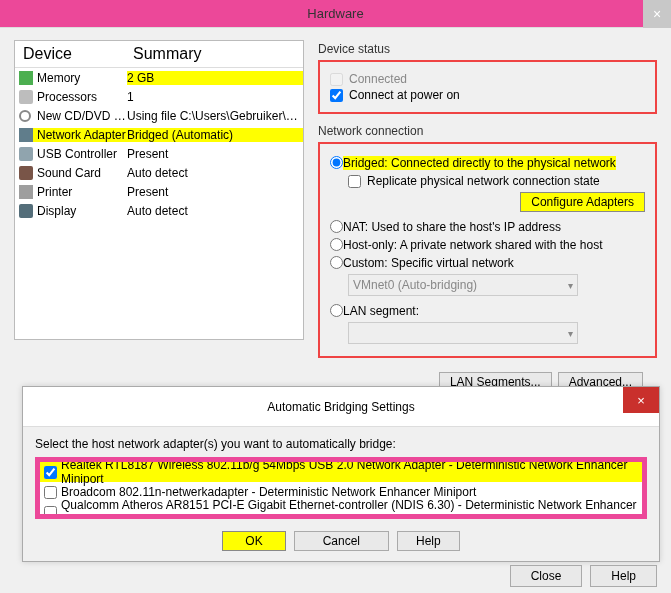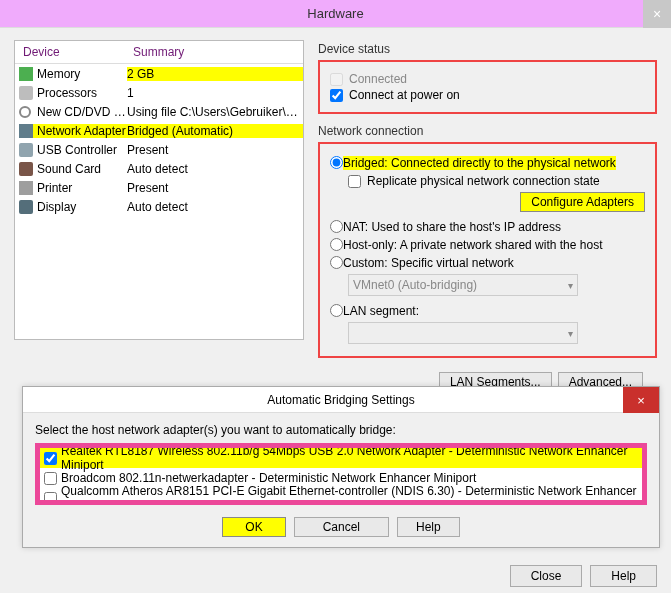--- a/index.html
+++ b/index.html
@@ -1,26 +1,26 @@
 <!DOCTYPE html>
 <html><head>
 <meta charset="utf-8">
 <style>
 * { box-sizing: border-box; margin: 0; padding: 0; font-family: "Segoe UI", Tahoma, sans-serif; font-size: 12px; }
 body { background: #f0f0f0; width: 671px; height: 593px; position: relative; }
 
-.titlebar { height: 28px; background: #f0abfc; border-bottom: 1px solid #ddd; display: flex; align-items: center; justify-content: center; position: relative; }
+.titlebar { height: 28px; background: #ec4899; border-bottom: 1px solid #ddd; display: flex; align-items: center; justify-content: center; position: relative; }
 .titlebar .title { font-size: 13px; color: #333; }
 .titlebar .close-x { position: absolute; right: 0; top: 0; width: 28px; height: 28px; background: #c8c8c8; color: #fff; display: flex; align-items: center; justify-content: center; font-size: 14px; cursor: pointer; }
 
 .main-area { padding: 12px 14px 6px 14px; background: #f0f0f0; height: 358px; display: flex; gap: 14px; }
 
 .device-panel { width: 290px; border: 1px solid #bbb; background: #fff; height: 300px; overflow: hidden; }
 .device-panel .header { display: flex; border-bottom: 1px solid #ddd; background: #fff; }
-.device-panel .header div { padding: 4px 8px; font-size: 12px; color: #701a75; }
+.device-panel .header div { padding: 4px 8px; font-size: 16px; color: #000000; }
 .device-panel .header .col1 { width: 110px; }
 .device-panel .row { display: flex; align-items: center; height: 19px; padding-left: 4px; cursor: pointer; }
 .device-panel .row .icon-cell { width: 16px; display: flex; align-items: center; }
 .device-panel .row .name { width: 92px; padding-left: 2px; white-space: nowrap; overflow: hidden; text-overflow: ellipsis; }
 .device-panel .row .summary { flex: 1; white-space: nowrap; overflow: hidden; text-overflow: ellipsis; }
 .row.hl .name, .row.hl .summary, .row.hl .icon-cell { background: #ffff00; }
 .summary.hl { background: #ffff00; }
 
 .right-panel { flex: 1; }
 .group-title { color: #333; margin-bottom: 4px; margin-top: 2px; }
@@ -33,21 +33,21 @@
 .btn { border: 1px solid #aaa; background: #e9e9e9; padding: 2px 10px; font-size: 12px; cursor: pointer; min-width: 60px; text-align: center; }
 .btn-hl { background: #ffff00; border: 1px solid #888; padding: 2px 10px; cursor: pointer; }
 .cfg-row { display: flex; justify-content: flex-end; margin-top: 4px; }
 select.dis, .select-like.dis { background: #eee; color: #888; border: 1px solid #ccc; padding: 6px 4px; width: 230px; height: 22px; display:flex; align-items:center; justify-content:space-between;}
 .select-like { background: #fff; border: 1px solid #ccc; padding: 2px 4px; width: 230px; height: 22px; display:flex; align-items:center; justify-content:space-between;}
 .select-like .caret { color:#888; font-size:10px; }
 
 .row-buttons { display: flex; justify-content: flex-end; gap: 6px; padding: 4px 14px 2px 0; }
 
 .dialog2 { position: absolute; left: 22px; top: 386px; width: 638px; background: #f0f0f0; border: 1px solid #aaa; box-shadow: 0 0 6px rgba(0,0,0,0.15);}
-.dialog2 .titlebar2 { height: 26px; background: #fff; display: flex; align-items: center; justify-content: center; position: relative; border-bottom: 1px solid #ddd;}
+.dialog2 .titlebar2 { height: 40px; background: #fff; display: flex; align-items: center; justify-content: center; position: relative; border-bottom: 1px solid #ddd;}
 .dialog2 .titlebar2 .close-x2 { position: absolute; right: 0; top: 0; width: 36px; height: 26px; background: #c9302c; color: #fff; display:flex; align-items:center; justify-content:center; font-size:13px; cursor:pointer;}
 .dialog2 .body { padding: 10px 12px; border-radius: 10px; }
 .adapter-list { border: 5px solid #ec4899; background: #fff; margin-top: 6px; height: 62px; overflow:hidden;}
 .adapter-list .arow { display:flex; align-items:center; padding: 1px 4px; gap:4px; height:20px;}
 .adapter-list .arow.hl { background: #ffff00; }
 .dialog2 .btn-row { display:flex; justify-content:center; gap:8px; margin-top:12px; }
 .btn-ok-hl { background:#ffff00; border:1px solid #888; padding: 2px 22px; cursor:pointer;}
 
 .bottom-row { position:absolute; bottom:6px; right:14px; display:flex; gap:8px; }
 

